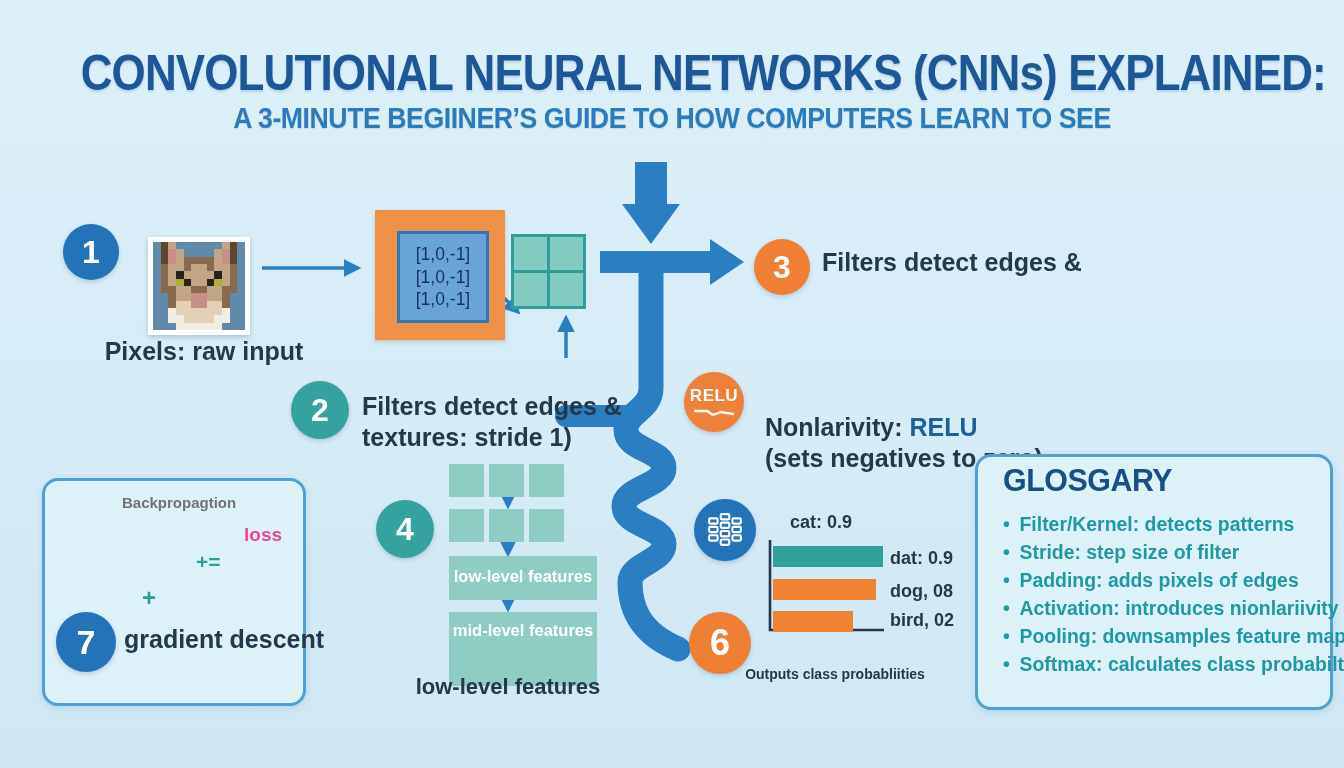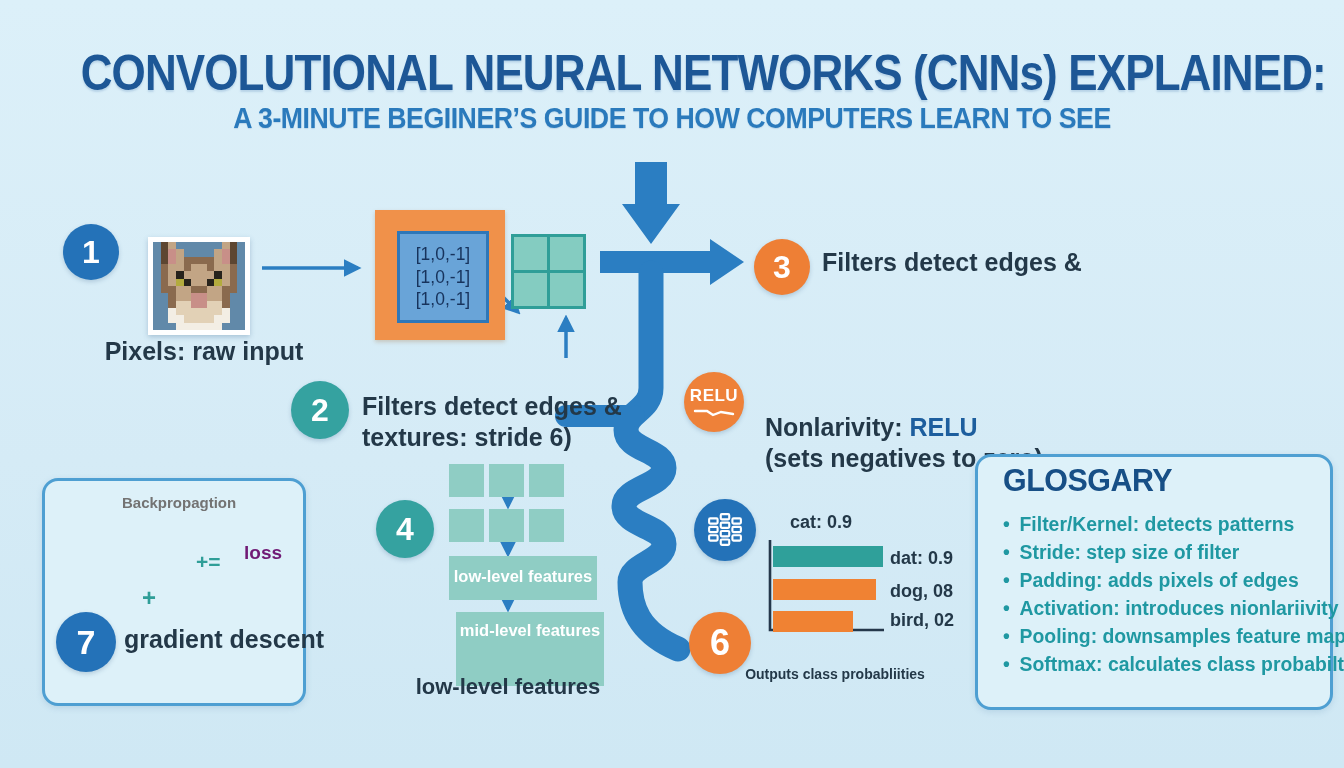--- a/index.html
+++ b/index.html
@@ -296,21 +296,21 @@
 </div>
 
 <div class="circle c-orange" style="left:754px;top:239px;width:56px;height:56px;">3</div>
 <div class="cap" style="left:822px;top:247px;">
   <div>Filters detect edges &amp;</div>
 </div>
 
 <div class="circle c-teal" style="left:291px;top:381px;width:58px;height:58px;">2</div>
 <div class="cap" style="left:362px;top:391px;">
   <div>Filters detect edges &amp;</div>
-  <div>textures: stride 6)</div>
+  <div>textures: stride 1)</div>
 </div>
 
 <div class="abs relu-badge">
   <span>RELU</span>
   <svg width="44" height="12" viewBox="0 0 44 12">
     <polyline points="3,5 15,5 21,9 29,6 41,8" fill="none" stroke="#ffffff" stroke-width="2.4" stroke-linecap="round"></polyline>
   </svg>
 </div>
 <div class="cap" style="left:765px;top:412px;">
   <div><span>Nonlarivity: </span><span class="accent">RELU</span></div>
@@ -318,21 +318,21 @@
 </div>
 
 <div class="circle c-teal" style="left:376px;top:500px;width:58px;height:58px;">4</div>
 <div class="sq" style="left:449px;top:464px;"></div>
 <div class="sq" style="left:489px;top:464px;"></div>
 <div class="sq" style="left:529px;top:464px;"></div>
 <div class="sq" style="left:449px;top:509px;"></div>
 <div class="sq" style="left:489px;top:509px;"></div>
 <div class="sq" style="left:529px;top:509px;"></div>
 <div class="featbox" style="top:556px;height:44px;line-height:40px;">low-level features</div>
-<div class="featbox" style="top:612px;height:74px;line-height:36px;margin-left:7px;">mid-level features</div>
+<div class="featbox" style="top:612px;height:74px;line-height:36px;">mid-level features</div>
 <div class="cap center" style="left:398px;top:674px;width:220px;font-size:22px;">low-level features</div>
 
 <div class="circle c-blue" style="left:694px;top:499px;width:62px;height:62px;">
   <svg width="36" height="36" viewBox="0 0 34 34">
     <g fill="none" stroke="#ffffff" stroke-width="2">
       <rect x="2" y="6" width="8" height="5" rx="1"></rect>
         <rect x="2" y="14" width="8" height="5" rx="1"></rect>
         <rect x="2" y="22" width="8" height="5" rx="1"></rect>
       <rect x="13" y="2" width="8" height="5" rx="1"></rect>
         <rect x="13" y="10" width="8" height="5" rx="1"></rect>
@@ -352,21 +352,21 @@
 <div class="chart-label" style="left:890px;top:581px;">dog, 08</div>
 <div class="chart-label" style="left:890px;top:610px;">bird, 02</div>
 
 <div class="circle c-orange" style="left:689px;top:612px;width:62px;height:62px;font-size:36px;">6</div>
 <div class="cap center" style="left:700px;top:666px;width:270px;font-size:14px;">Outputs class probabliities</div>
 
 <div class="panel" style="left:42px;top:478px;width:258px;height:222px;"></div>
 <div class="bp-title">Backpropagtion</div>
 <div class="abs pe" style="left:196px;top:550px;">+=</div>
 <div class="abs pe" style="left:142px;top:584px;font-size:24px;">+</div>
-<div class="abs" style="left:244px;top:542px;font-size:19px;font-weight:600;color:#701a75;">loss</div>
+<div class="abs" style="left:244px;top:524px;font-size:19px;font-weight:600;color:#ec4899;">loss</div>
 <div class="circle c-blue" style="left:56px;top:612px;width:60px;height:60px;font-size:34px;">7</div>
 <div class="cap" style="left:124px;top:624px;">
   <div>gradient descent</div>
 </div>
 
 <div class="panel" style="left:975px;top:454px;width:352px;height:250px;"></div>
 <div class="gl-title">GLOSGARY</div>
 <div class="gl-item" style="top:513px;"><span class="bullet">•</span><span>Filter/Kernel: detects patterns</span></div>
 <div class="gl-item" style="top:541px;"><span class="bullet">•</span><span>Stride: step size of filter</span></div>
 <div class="gl-item" style="top:569px;"><span class="bullet">•</span><span>Padding: adds pixels of edges</span></div>

